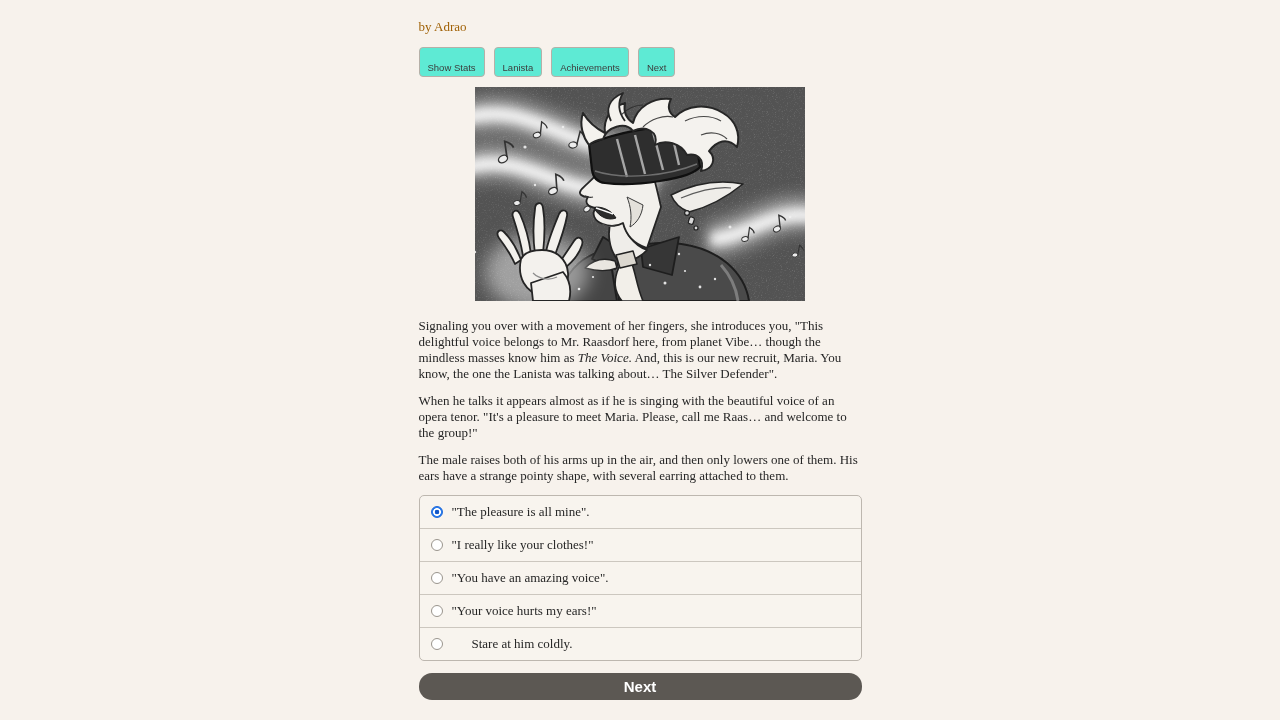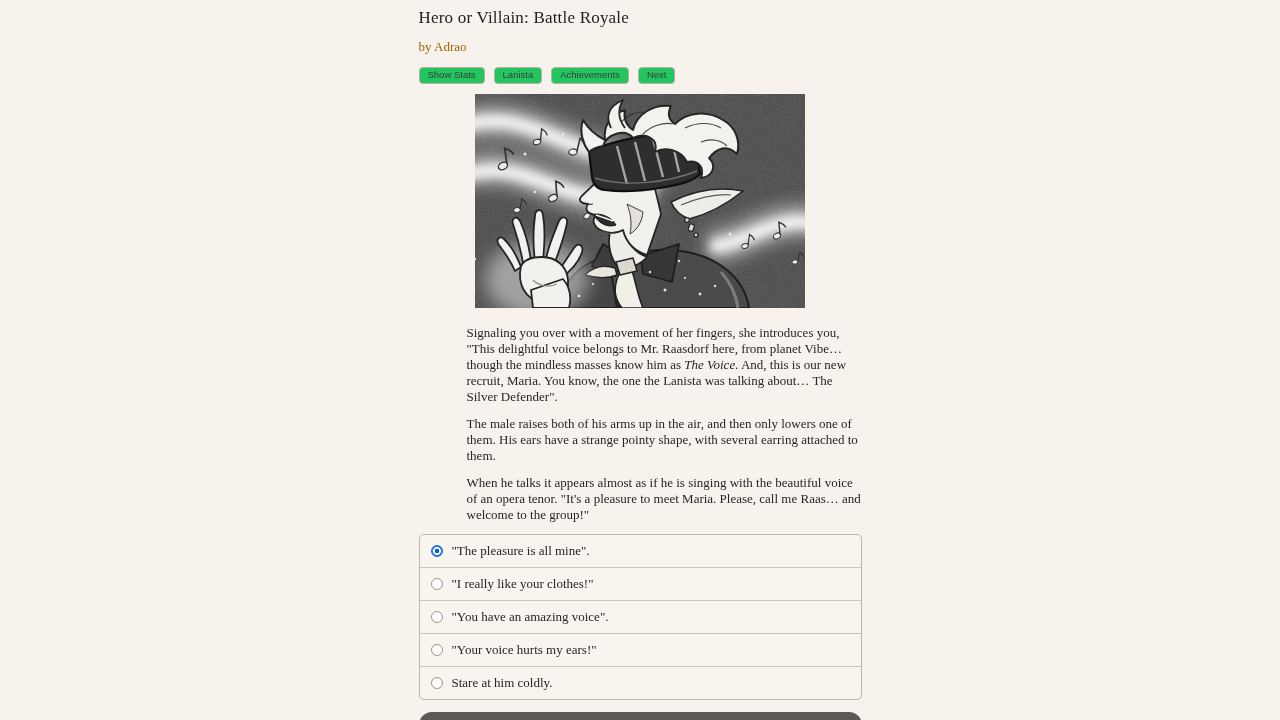--- a/index.html
+++ b/index.html
@@ -13,49 +13,49 @@
   }
   .content { width: 443px; padding-top: 8px; }
 
   .title { font-size: 17px; font-weight: 400; color: #1f1f1f; letter-spacing: .2px; }
   .author { margin-top: 11px; font-size: 13px; color: #a16207; }
 
   .toolbar { margin-top: 12px; display: flex; gap: 9px; }
   .tb-btn {
     font-family: "Liberation Sans", sans-serif;
     font-size: 9.5px; color: #3c3c3c;
-    background: #22c55e;
+    background: #5eead4;
     border: 1px solid #b6b0a8;
     border-radius: 4px;
-    padding: 2px 8px 3px;
+    padding: 15px 8px 3px;
     cursor: pointer;
     line-height: 1.1;
   }
 
   .illustration { width: 330px; height: 214px; margin: 10px auto 0; }
   .illustration svg { display: block; width: 330px; height: 214px; }
 
   .story { margin-top: 17px; }
-  .story p { font-size: 13px; line-height: 16px; margin-bottom: 11px; margin-left: 48px; }
+  .story p { font-size: 13px; line-height: 16px; margin-bottom: 11px; }
   .story em { font-style: italic; }
 
   .choices {
     border: 1px solid #bdb7af;
     border-radius: 5px;
     background: #f8f4ee;
     overflow: hidden;
     margin-top: 1px;
   }
   .choice-row {
     display: flex; align-items: center;
     padding: 8px 11px;
     border-bottom: 1px solid #ccc7bf;
     cursor: pointer;
   }
-  .choice-row:last-child { border-bottom: none; }
+  .choice-row:last-child { border-bottom: none; gap: 20px; }
   .radio {
     flex: none;
     width: 12px; height: 12px;
     border-radius: 50%;
     border: 1px solid #9a958d;
     background: #fff;
     margin-right: 9px;
   }
   .radio.on {
     border: 1px solid #1d66d6;
@@ -77,21 +77,20 @@
     font-size: 15px;
     cursor: pointer;
     text-align: center;
   }
 </style>
 </head>
 <body>
 
 <div class="content">
 
-  <div class="title">Hero or Villain: Battle Royale</div>
   <div class="author">by Adrao</div>
 
   <div class="toolbar" id="toolbar">
       <button class="tb-btn">Show Stats</button>
       <button class="tb-btn">Lanista</button>
       <button class="tb-btn">Achievements</button>
       <button class="tb-btn">Next</button>
     </div>
 
   <div class="illustration">
@@ -238,22 +237,22 @@
             <path d="M58,214 L94,214 C97,202 94,192 88,185 L56,196 Z"></path>
           </g>
           <path d="M58,186 C64,192 74,194 82,190" fill="none" stroke="#8c8c8c" stroke-width="1.2"></path>
         </g>
       </g>
     </svg>
   </div>
 
   <div class="story" id="story">
       <p><span>Signaling you over with a movement of her fingers, she introduces you, "This delightful voice belongs to Mr. Raasdorf here, from planet Vibe… though the mindless masses know him as </span><em>The Voice.</em><span> And, this is our new recruit, Maria. You know, the one the Lanista was talking about… The Silver Defender".</span></p>
+      <p><span>When he talks it appears almost as if he is singing with the beautiful voice of an opera tenor. "It's a pleasure to meet Maria. Please, call me Raas… and welcome to the group!"</span></p>
       <p><span>The male raises both of his arms up in the air, and then only lowers one of them. His ears have a strange pointy shape, with several earring attached to them.</span></p>
-      <p><span>When he talks it appears almost as if he is singing with the beautiful voice of an opera tenor. "It's a pleasure to meet Maria. Please, call me Raas… and welcome to the group!"</span></p>
     </div>
 
   <div class="choices" id="choices">
       <div class="choice-row">
         <span class="radio on"></span>
         <span class="choice-label">"The pleasure is all mine".</span>
       </div>
       <div class="choice-row">
         <span class="radio"></span>
         <span class="choice-label">"I really like your clothes!"</span>

